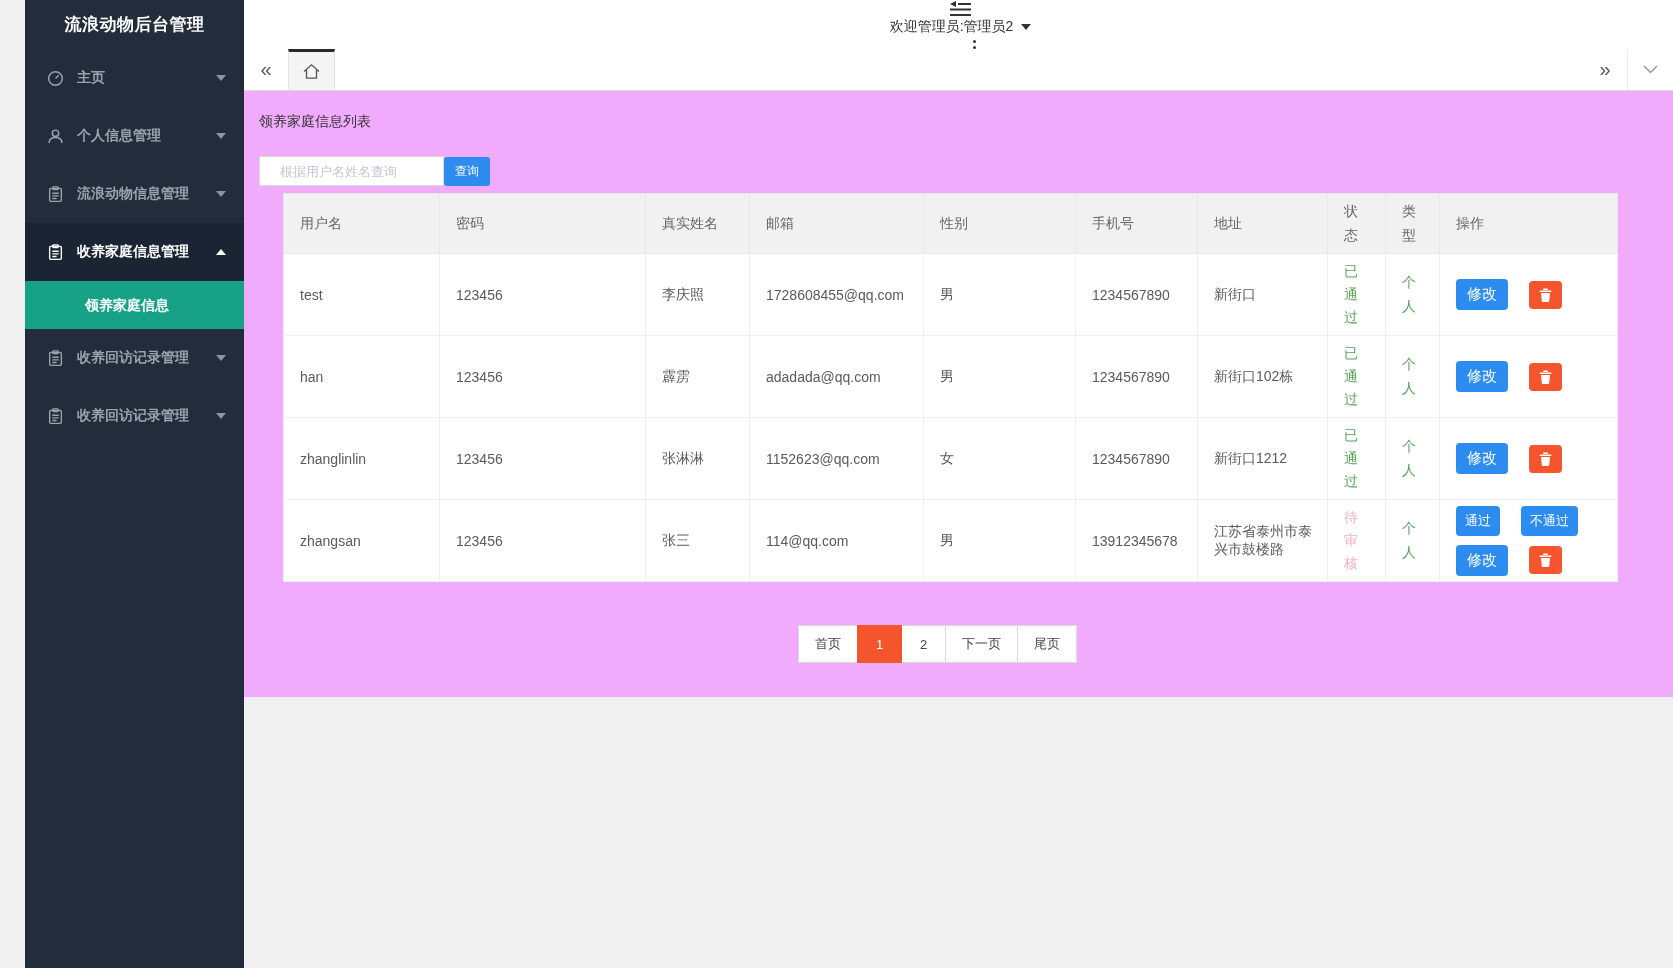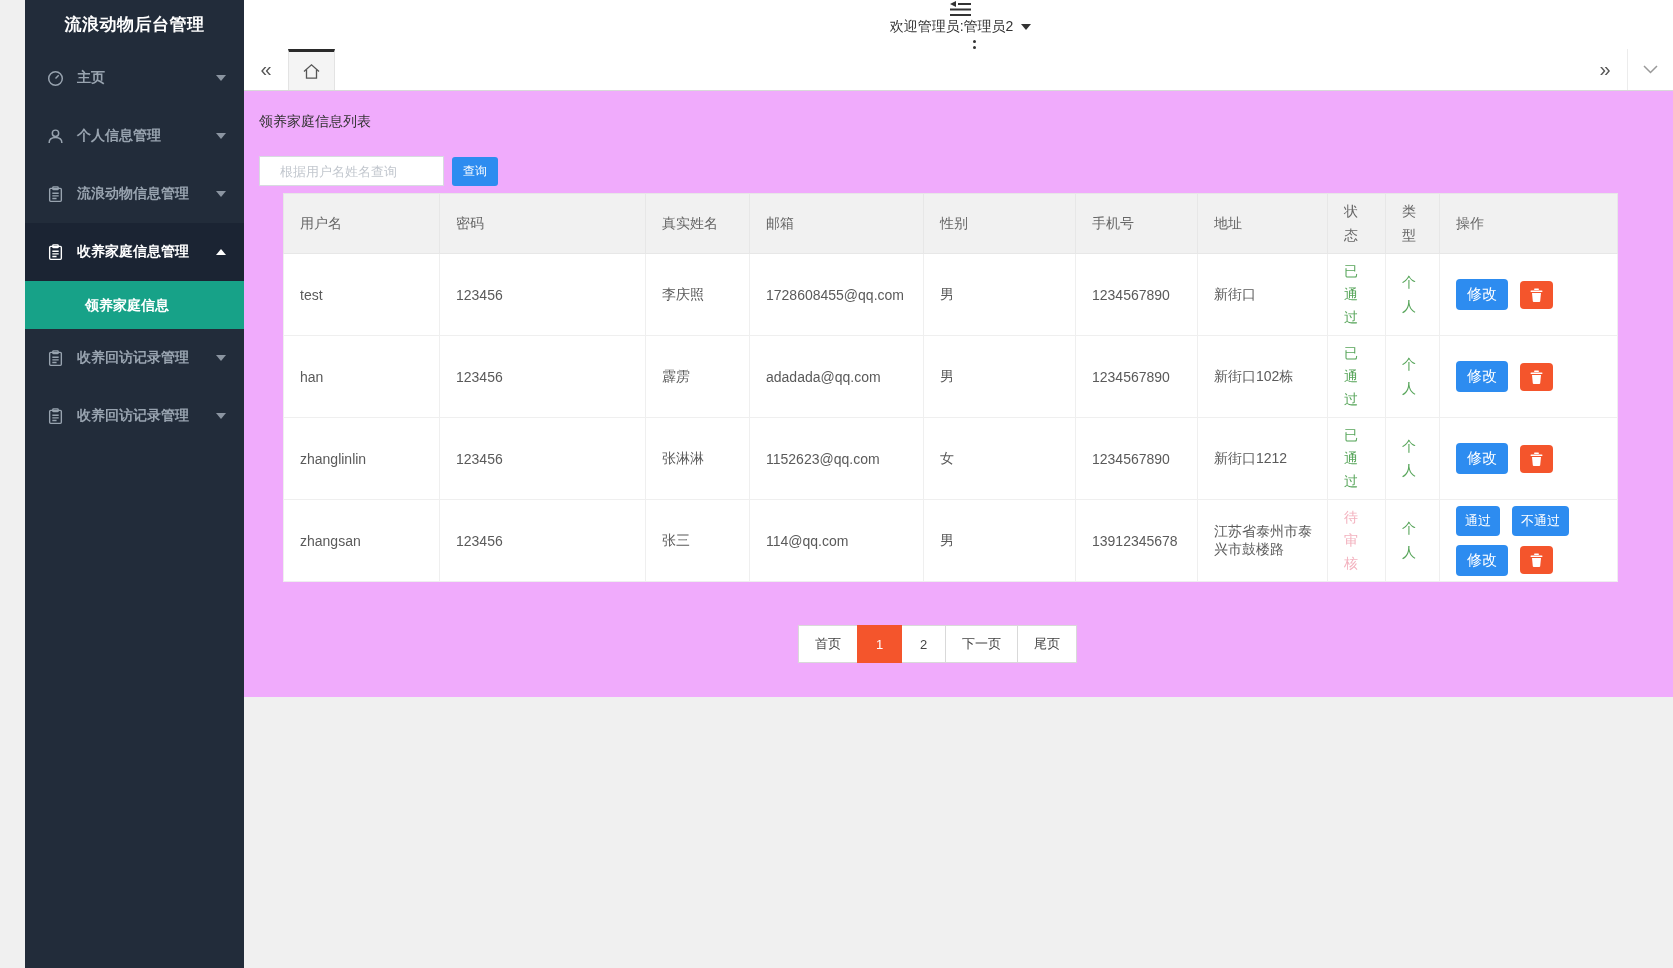--- a/index.html
+++ b/index.html
@@ -36,31 +36,31 @@
   .tabbar-right { margin-left: auto; display: flex; align-items: stretch; }
   .tab-more { width: 46px; display: flex; align-items: center; justify-content: center; border-left: 1px solid #ececec; cursor: pointer; }
 
   
   .content { flex: 1; background: #f0f0f0; overflow: hidden; }
   .panel { background: #f0abfc; padding: 14px 15px 34px; }
   .panel-title { font-size: 14px; color: #333; margin: 8px 0 25px; }
   .search-row { display: flex; align-items: center; margin-bottom: 7px; }
   .search-input { width: 185px; height: 30px; border: 1px solid #d7dbe0; padding: 0 20px; font-size: 13px; color: #333; outline: none; font-family: inherit; }
   .search-input::placeholder { color: #c2c7ce; }
-  .search-btn { margin-left: 8px; height: 29px; padding: 0 11px; background: #2d8cf0; color: #fff; border: none; border-radius: 3px; font-size: 12px; cursor: pointer; font-family: inherit; }
+  .search-btn { margin-left: 0; height: 29px; padding: 0 11px; background: #2d8cf0; color: #fff; border: none; border-radius: 3px; font-size: 12px; cursor: pointer; font-family: inherit; }
 
   .table-wrap { width: 1334px; padding-left: 24px; }
   table { width: 1334px; border-collapse: collapse; table-layout: fixed; font-size: 14px; color: #5a5a5a; }
   thead th { background: #f1f1f1; height: 60px; text-align: left; font-weight: 400; color: #666; padding-left: 16px; border: 1px solid #e7e7e7; }
   tbody td { height: 82px; padding-left: 16px; padding-right: 12px; border: 1px solid #efefef; background: #fff; }
   .vstack { display: inline-block; width: 16px; word-break: break-all; line-height: 1.65; }
   .st-green { color: #57a55a; }
   .st-pink { color: #f3b1be; }
 
-  .actions { display: flex; align-items: center; flex-wrap: wrap; gap: 9px 12px; max-width: 140px; }
+  .actions { display: flex; align-items: center; flex-wrap: wrap; gap: 9px 21px; max-width: 140px; }
   .btn { border: none; border-radius: 4px; color: #fff; cursor: pointer; font-family: inherit; display: inline-flex; align-items: center; justify-content: center; }
   .btn-blue { background: #2d8cf0; }
   .btn-orange { background: #f4552c; }
   .btn-edit { font-size: 15px; padding: 6px 11px; }
   .btn-sm { font-size: 13px; padding: 6px 9px; }
   .btn-del { padding: 7px 10px; }
 
   .pagination { display: flex; justify-content: center; margin-top: 43px; font-size: 13px; color: #444; }
   .page-btn { min-width: 45px; height: 38px; padding: 0 16px; background: #fff; border: 1px solid #d9d9d9; display: flex; align-items: center; justify-content: center; margin-left: -1px; cursor: pointer; }
   .page-btn.active { background: #f4552c; border-color: #f4552c; color: #fff; position: relative; z-index: 1; }

